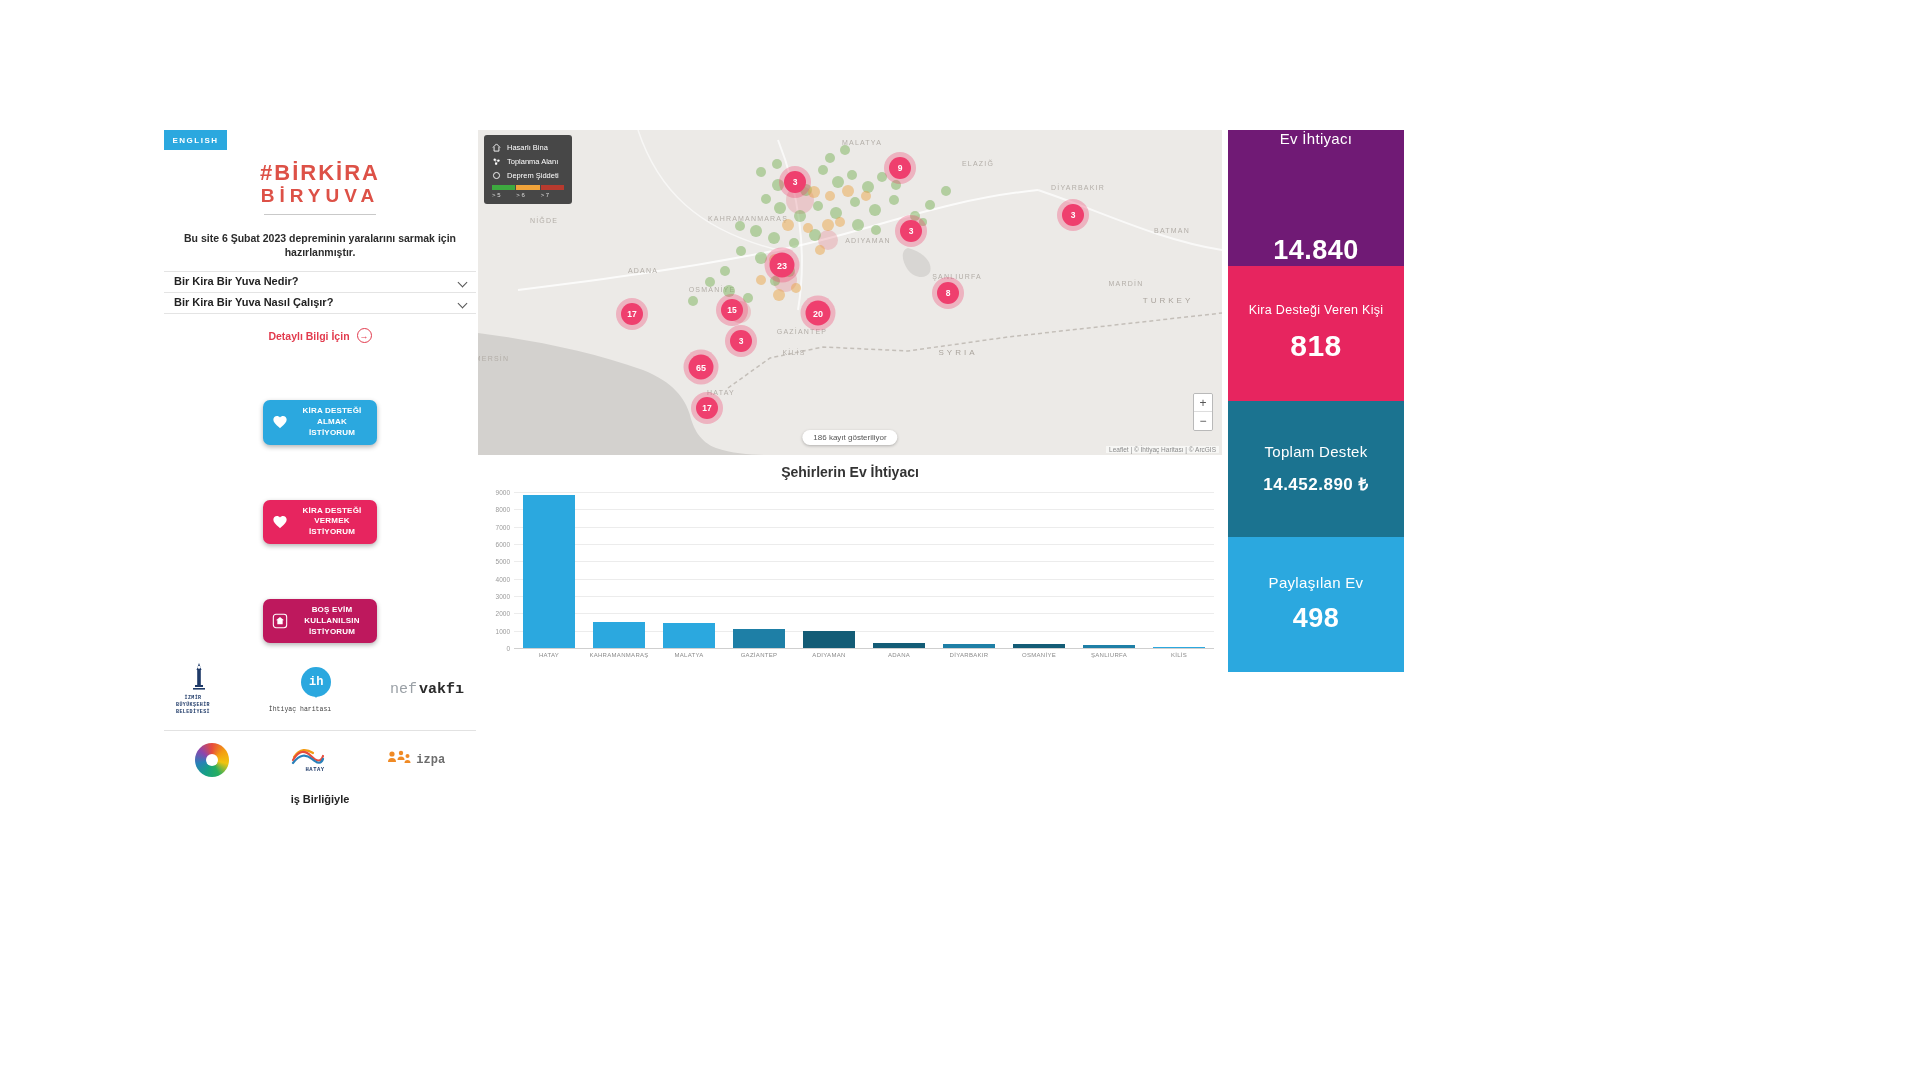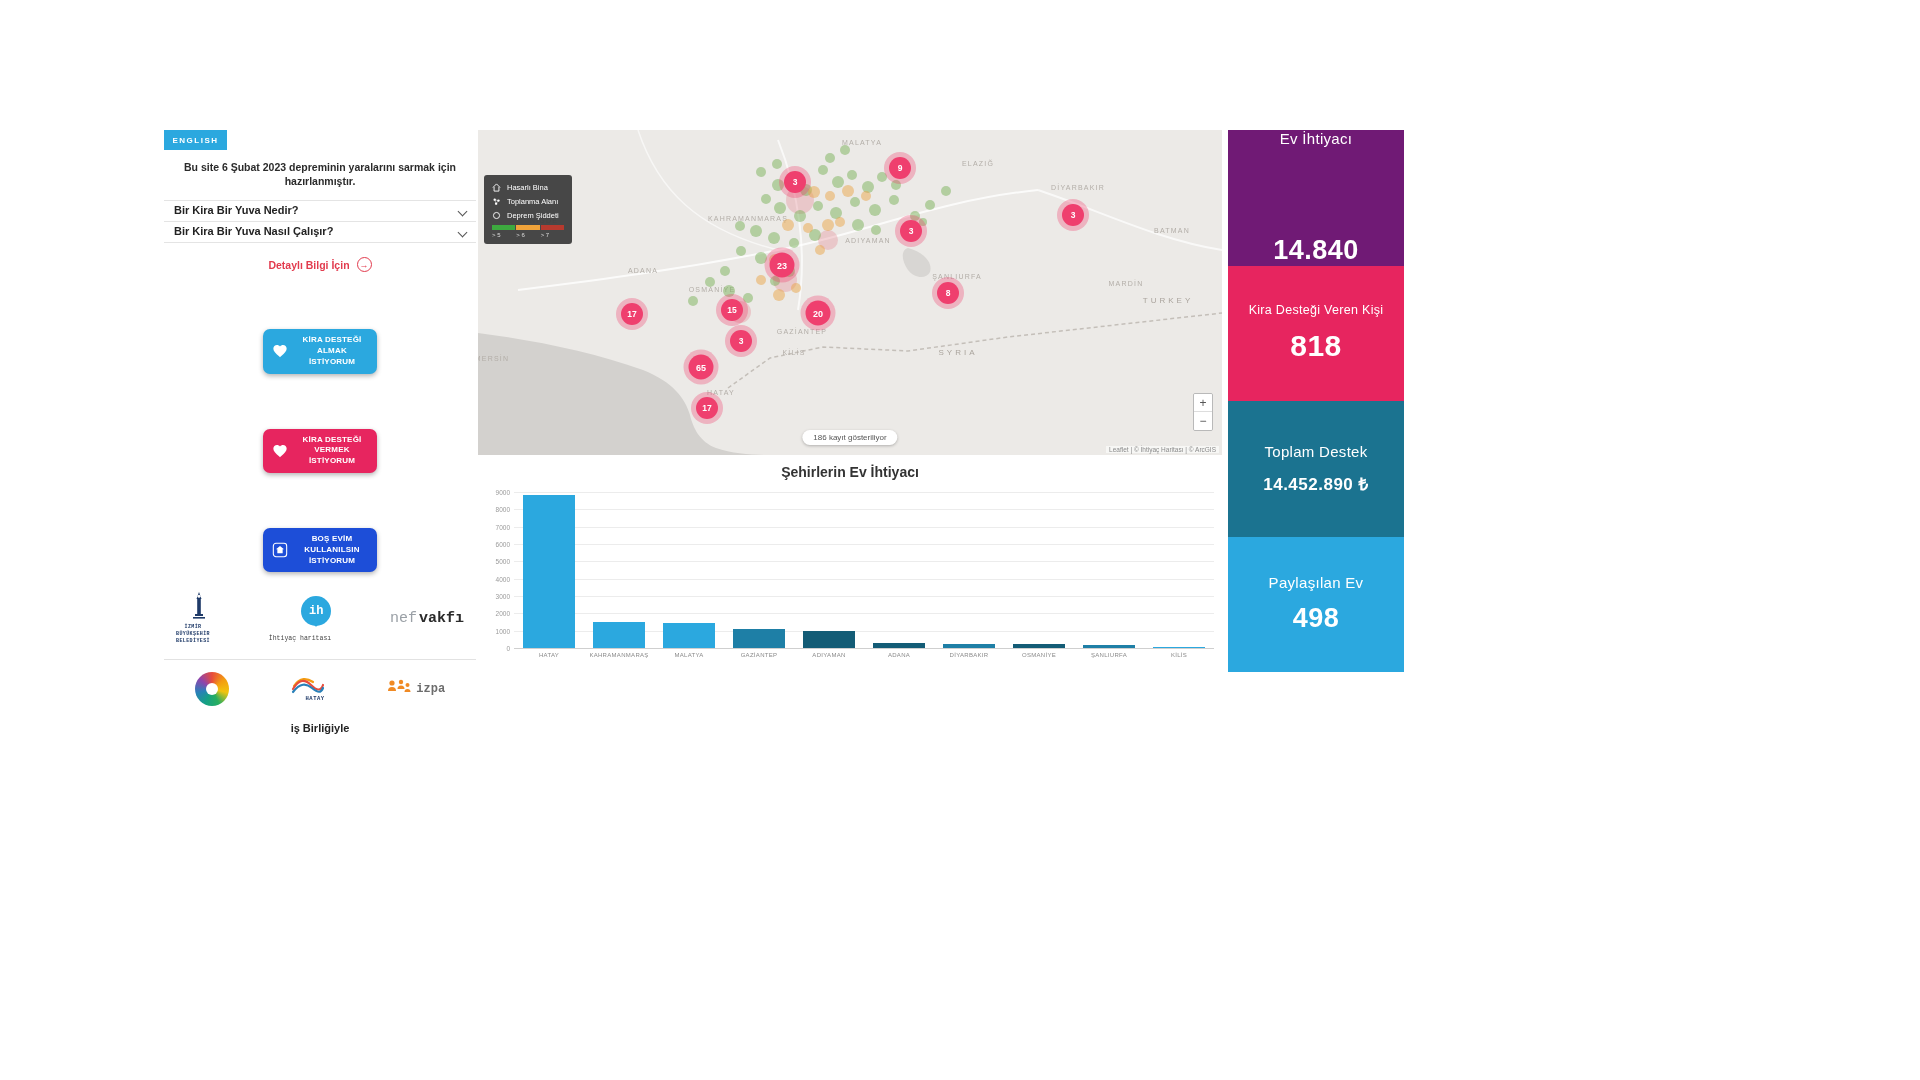--- a/index.html
+++ b/index.html
@@ -47,21 +47,21 @@
   .map { position:absolute; left:478px; top:130px; width:744px; height:325px; background:#ECEAE7; overflow:hidden; cursor:grab; }
   .map svg.geo { position:absolute; left:0; top:0; }
   .labels-layer, .markers-layer { position:absolute; inset:0; }
   .city-label { position:absolute; transform:translate(-50%,-50%); font-size:7px; color:#b3aea8; letter-spacing:1.2px; white-space:nowrap; }
   .region-label { position:absolute; transform:translate(-50%,-50%); font-size:8px; color:#aaa49d; letter-spacing:3px; white-space:nowrap; }
   .halo { position:absolute; transform:translate(-50%,-50%); border-radius:50%; background:rgba(225,118,132,0.30); }
   .dot-green { position:absolute; transform:translate(-50%,-50%); border-radius:50%; background:rgba(122,178,90,0.5); }
   .dot-orange { position:absolute; transform:translate(-50%,-50%); border-radius:50%; background:rgba(233,166,73,0.5); }
   .cluster { position:absolute; transform:translate(-50%,-50%); width:22px; height:22px; border-radius:50%; color:#fff; font-size:8.5px; font-weight:bold; display:flex; align-items:center; justify-content:center; box-shadow:0 0 0 5px rgba(239,63,110,0.32); cursor:pointer; }
   .cluster.big { width:25px; height:25px; font-size:9px; }
-  .legend { position:absolute; top:5px; left:6px; background:rgba(58,58,58,0.93); border-radius:3px; padding:5px 8px 6px; width:88px;margin-top:40px; }
+  .legend { position:absolute; top:5px; left:6px; background:rgba(58,58,58,0.93); border-radius:3px; padding:5px 8px 6px; width:88px; }
   .lrow { display:flex; align-items:center; gap:6px; font-size:7.5px; color:#fff; padding:2.5px 0; }
   .lscale { display:flex; gap:1px; margin-top:3px; }
   .lseg { flex:1; text-align:left; }
   .lseg-bar { height:5px; }
   .lseg-label { font-size:6px; color:#ddd; margin-top:2px; }
   .record-chip { position:absolute; bottom:10px; left:50%; transform:translateX(-50%); background:#fff; border-radius:10px; padding:3px 11px; font-size:8px; color:#555; box-shadow:0 1px 3px rgba(0,0,0,0.25); white-space:nowrap; }
   .zoom-ctrl { position:absolute; right:9px; bottom:24px; display:flex; flex-direction:column; border:1px solid #b9b9b9; border-radius:2px; overflow:hidden; }
   .zoom-btn { width:18px; height:18px; background:#fff; color:#555; font-size:12px; display:flex; align-items:center; justify-content:center; cursor:pointer; }
   .zoom-btn:first-child { border-bottom:1px solid #ddd; }
   .attribution { position:absolute; right:3px; bottom:2px; font-size:6.5px; color:#8a8a8a; background:rgba(255,255,255,0.6); padding:0 3px; }
@@ -86,20 +86,25 @@
   .stat-card:nth-child(3) .stat-value { font-size:17px; }
 </style>
 </head>
 <body>
 
 <div class="page">
 
   <div class="left-col">
     <div class="english-btn">ENGLISH</div>
 
+    <div class="logo">
+      <div class="logo-l1">#BİRKİRA</div>
+      <div class="logo-l2">BİRYUVA</div>
+      <div class="logo-rule"></div>
+    </div>
 
     <p class="intro">Bu site 6 Şubat 2023 depreminin yaralarını sarmak için hazırlanmıştır.</p>
 
     <div class="accordion">
       <div class="acc-row">
         <span class="acc-label preline">Bir Kira Bir Yuva Nedir?</span>
         <span class="chev"></span>
       </div>
       <div class="acc-row">
         <span class="acc-label preline">Bir Kira Bir Yuva Nasıl Çalışır?</span>
@@ -124,21 +129,21 @@
       </button>
       <button class="cta-btn" style="background: rgb(231, 37, 95);">
         <span class="cta-icon">
           <svg viewBox="0 0 24 24" width="16" height="16" fill="#fff">
               <path d="M12 21.35l-1.45-1.32C5.4 15.36 2 12.28 2 8.5 2 5.42 4.42 3 7.5 3c1.74 0 3.41.81 4.5 2.09C13.09 3.81 14.76 3 16.5 3 19.58 3 22 5.42 22 8.5c0 3.78-3.4 6.86-8.55 11.54L12 21.35z"></path>
             </svg>
         </span>
         <span class="cta-label preline">KİRA DESTEĞİ
 VERMEK İSTİYORUM</span>
       </button>
-      <button class="cta-btn" style="background: #1d4ed8;">
+      <button class="cta-btn" style="background: #be185d;">
         <span class="cta-icon">
           <svg viewBox="0 0 24 24" width="16" height="16">
               <rect x="2" y="2" width="20" height="20" rx="4" fill="none" stroke="#fff" stroke-width="1.6"></rect>
               <path d="M12 6l6 5h-2v6h-8v-6H6z" fill="#fff"></path>
             </svg>
         </span>
         <span class="cta-label preline">BOŞ EVİM
 KULLANILSIN
 İSTİYORUM</span>
       </button>

